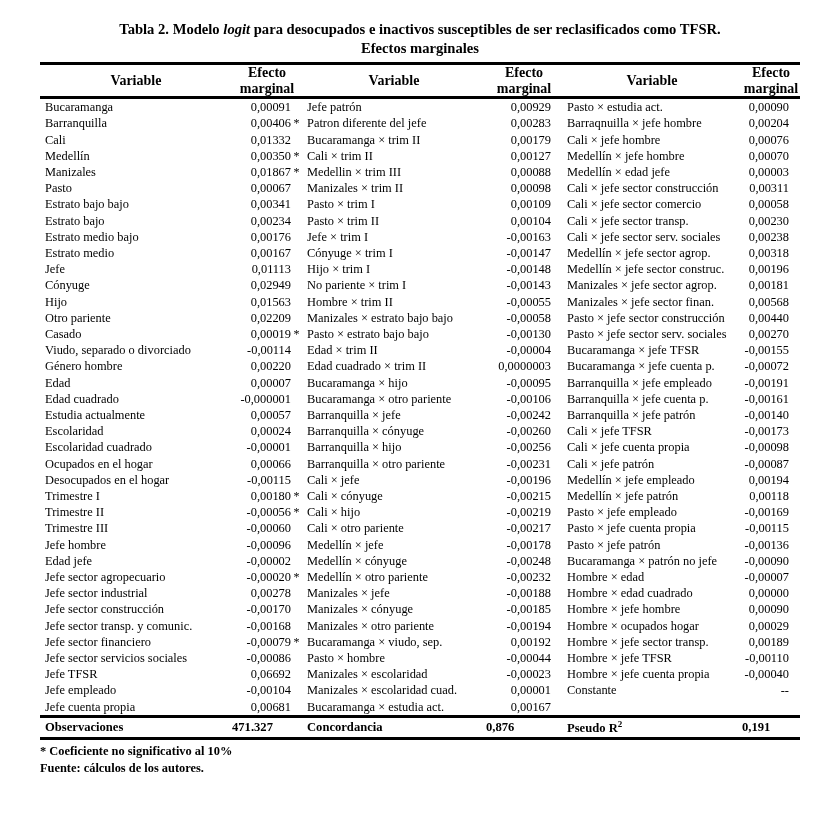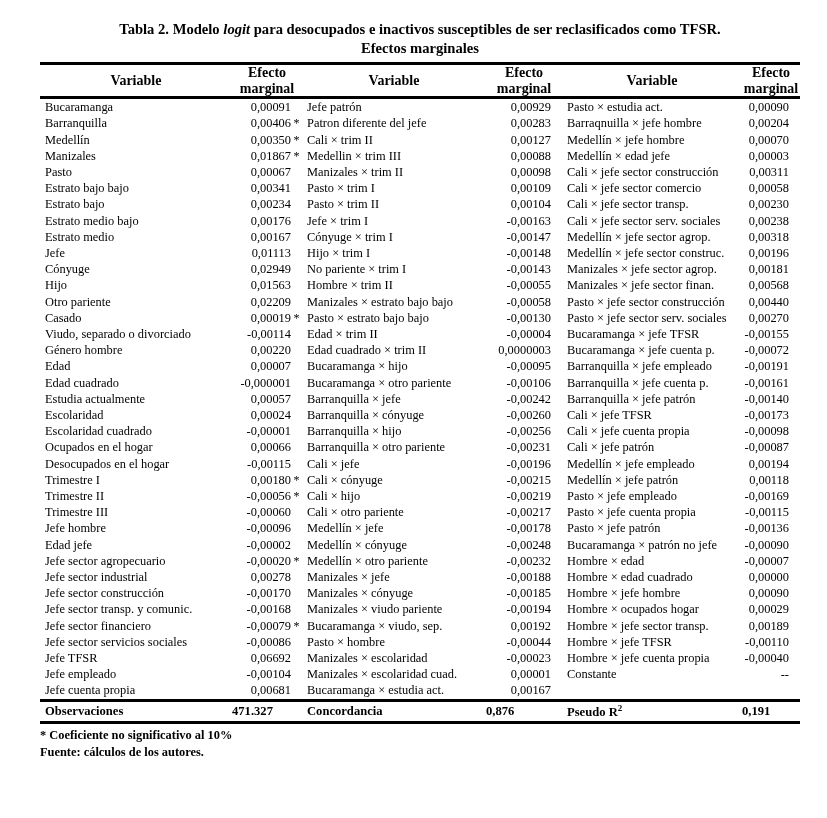--- a/index.html
+++ b/index.html
@@ -128,20 +128,28 @@
         </tr>
         <tr>
           <td class="var">Barranquilla</td>
           <td class="val"><span class="num">0,00406</span><span class="star">*</span></td>
           <td class="var">Patron diferente del jefe</td>
           <td class="val"><span class="num">0,00283</span><span class="star"></span></td>
           <td class="var">Barraqnuilla × jefe hombre</td>
           <td class="val"><span class="num">0,00204</span><span class="star"></span></td>
         </tr>
         <tr>
+          <td class="var">Cali</td>
+          <td class="val"><span class="num">0,01332</span><span class="star"></span></td>
+          <td class="var">Bucaramanga × trim II</td>
+          <td class="val"><span class="num">0,00179</span><span class="star"></span></td>
+          <td class="var">Cali × jefe hombre</td>
+          <td class="val"><span class="num">0,00076</span><span class="star"></span></td>
+        </tr>
+        <tr>
           <td class="var">Medellín</td>
           <td class="val"><span class="num">0,00350</span><span class="star">*</span></td>
           <td class="var">Cali × trim II</td>
           <td class="val"><span class="num">0,00127</span><span class="star"></span></td>
           <td class="var">Medellín × jefe hombre</td>
           <td class="val"><span class="num">0,00070</span><span class="star"></span></td>
         </tr>
         <tr>
           <td class="var">Manizales</td>
           <td class="val"><span class="num">0,01867</span><span class="star">*</span></td>
@@ -362,21 +370,21 @@
           <td class="var">Jefe sector construcción</td>
           <td class="val"><span class="num">-0,00170</span><span class="star"></span></td>
           <td class="var">Manizales × cónyuge</td>
           <td class="val"><span class="num">-0,00185</span><span class="star"></span></td>
           <td class="var">Hombre × jefe hombre</td>
           <td class="val"><span class="num">0,00090</span><span class="star"></span></td>
         </tr>
         <tr>
           <td class="var">Jefe sector transp. y comunic.</td>
           <td class="val"><span class="num">-0,00168</span><span class="star"></span></td>
-          <td class="var">Manizales × viudo pariente</td>
+          <td class="var">Manizales × otro pariente</td>
           <td class="val"><span class="num">-0,00194</span><span class="star"></span></td>
           <td class="var">Hombre × ocupados hogar</td>
           <td class="val"><span class="num">0,00029</span><span class="star"></span></td>
         </tr>
         <tr>
           <td class="var">Jefe sector financiero</td>
           <td class="val"><span class="num">-0,00079</span><span class="star">*</span></td>
           <td class="var">Bucaramanga × viudo, sep.</td>
           <td class="val"><span class="num">0,00192</span><span class="star"></span></td>
           <td class="var">Hombre × jefe sector transp.</td>

